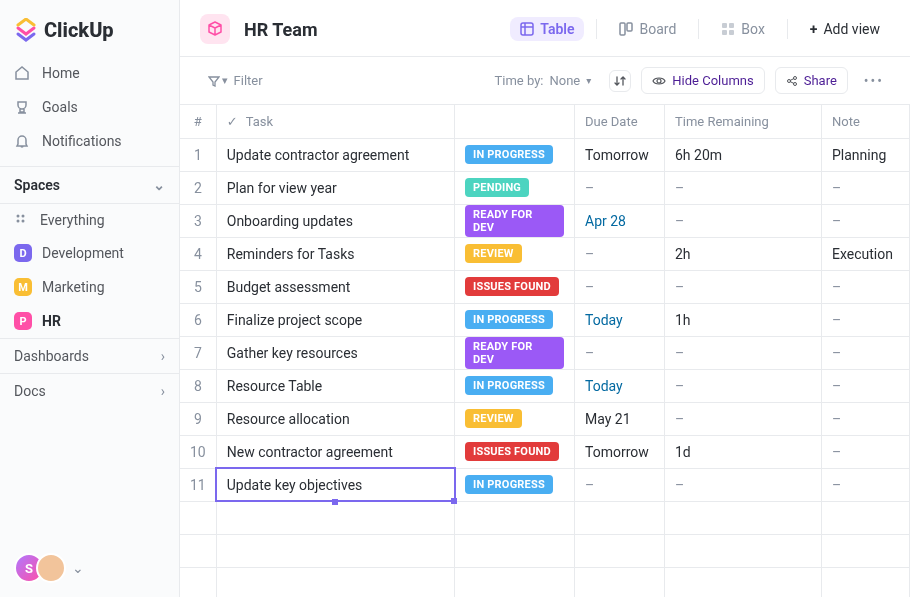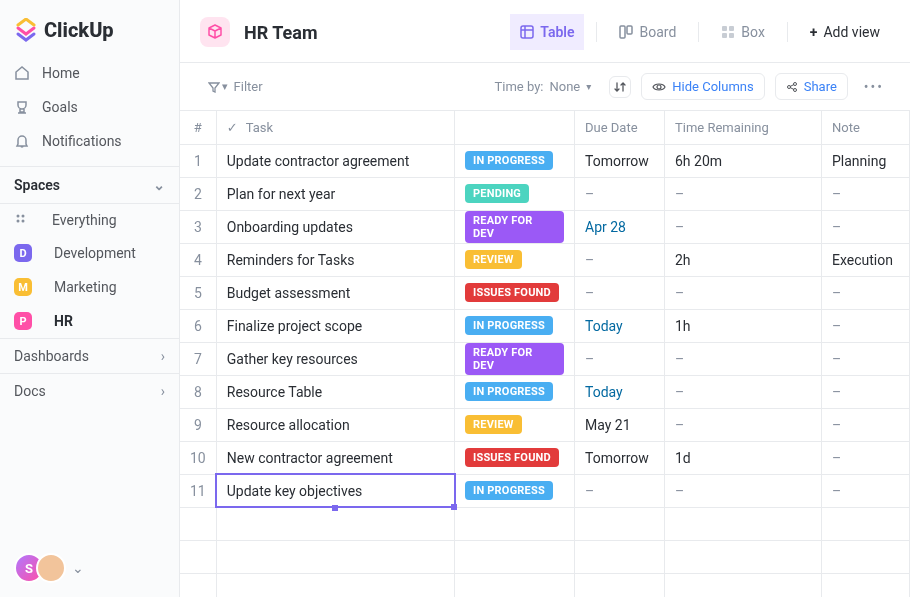--- a/index.html
+++ b/index.html
@@ -4,37 +4,37 @@
 <style>
 * { box-sizing: border-box; margin: 0; padding: 0; }
 body { font-family: -apple-system, BlinkMacSystemFont, "Segoe UI", Roboto, sans-serif; font-size: 14px; color: #2a2e34; background: #fff; width: 910px; height: 597px; overflow: hidden; display: flex; }
 .sidebar { width: 180px; background: #fafbfc; border-right: 1px solid #e8eaed; display: flex; flex-direction: column; }
 .logo { padding: 18px 14px 14px; display: flex; align-items: center; gap: 6px; font-weight: 800; font-size: 20px; }
 .logo svg { flex-shrink: 0; }
 .nav-item { padding: 9px 14px; display: flex; align-items: center; gap: 12px; color: #54575d; font-size: 14px; cursor: pointer; }
 .nav-icon { width: 16px; height: 16px; display:flex; align-items:center; justify-content:center; color:#87909e; }
 .section-header { padding: 10px 14px; display: flex; align-items: center; justify-content: space-between; font-weight: 600; color: #2a2e34; border-top:1px solid #e8eaed; border-bottom:1px solid #e8eaed; margin-top:8px; }
 .chev { color:#87909e; }
-.space-item { padding: 8px 14px; display:flex; align-items:center; gap:22px; color:#54575d; cursor:pointer; font-size:14px;}
+.space-item { padding: 8px 14px; display:flex; align-items:center; gap:10px; color:#54575d; cursor:pointer; font-size:14px;}
 .space-badge { width:18px; height:18px; border-radius:5px; display:flex; align-items:center; justify-content:center; font-size:11px; font-weight:700; color:#fff; }
 .space-item.active { font-weight:700; color:#2a2e34; }
 .bottom-row { padding:9px 14px; display:flex; align-items:center; justify-content:space-between; color:#54575d; border-top:1px solid #e8eaed; cursor:pointer; }
 .avatar-row { margin-top:auto; padding:14px; display:flex; align-items:center; gap:-4px; }
 .avatar { width:30px; height:30px; border-radius:50%; border:2px solid #fff; }
 .main { flex:1; display:flex; flex-direction:column; }
 .header { padding:14px 20px 12px; display:flex; align-items:center; gap:8px; border-bottom:1px solid #e8eaed; }
 .space-big { width:30px; height:30px; border-radius:8px; background:#ffe4f0; display:flex; align-items:center; justify-content:center; }
 .title { font-size:18px; font-weight:700; margin-right:auto; margin-left:6px;}
-.view-tab { display:flex; align-items:center; gap:6px; padding:10px 10px; border-radius:0; color:#87909e; cursor:pointer; font-size:14px;}
+.view-tab { display:flex; align-items:center; gap:6px; padding:4px 10px; border-radius:8px; color:#87909e; cursor:pointer; font-size:14px;}
 .view-tab.active { background:#f0ecff; color:#7b68ee; font-weight:600;}
 .view-sep { width:1px; height:20px; background:#e8eaed; margin:0 4px; }
 .add-view { display:flex; align-items:center; gap:6px; color:#2a2e34; cursor:pointer; font-size:14px; padding:6px 10px;}
 .toolbar { padding:10px 20px; display:flex; align-items:center; gap:10px; border-bottom:1px solid #e8eaed; }
 .tool-btn { display:flex; align-items:center; gap:6px; color:#87909e; cursor:pointer; font-size:13px; padding:4px 8px; border-radius:6px;}
-.tool-btn.boxed { border:1px solid #e8eaed; color:#3b82f6; padding:5px 10px;}
+.tool-btn.boxed { border:1px solid #e8eaed; color:#4c1d95; padding:5px 10px;}
 .spacer { flex:1; }
 .more-icon { color:#87909e; letter-spacing:2px; padding:0 6px; cursor:pointer;}
 .table-wrap { flex:1; overflow:auto; }
 table { width:100%; border-collapse:collapse; }
 th, td { border-bottom:1px solid #e8eaed; border-right:1px solid #e8eaed; padding:0 10px; height:33px; text-align:left; font-size:14px; }
 th { color:#87909e; font-weight:400; font-size:13px; }
 th.num, td.num { width:36px; text-align:center; color:#87909e; border-left:none;}
 th.task-col { border-right:1px solid #e8eaed; }
 .task-h { display:flex; align-items:center; gap:8px;}
 .check-ic { color:#87909e; }
@@ -231,21 +231,21 @@
           <tr>
             <td class="num">1</td>
             <td>Update contractor agreement</td>
             <td><span class="badge" style="background:#49aef2">IN PROGRESS</span></td>
             <td><span>Tomorrow</span></td>
             <td>6h 20m</td>
             <td>Planning</td>
           </tr>
           <tr>
             <td class="num">2</td>
-            <td>Plan for next year</td>
+            <td>Plan for view year</td>
             <td><span class="badge" style="background:#4cd4c0">PENDING</span></td>
             <td><span><span class="dash">–</span></span></td>
             <td><span class="dash">–</span></td>
             <td><span class="dash">–</span></td>
           </tr>
           <tr>
             <td class="num">3</td>
             <td>Onboarding updates</td>
             <td><span class="badge" style="background:#9b59f6">READY FOR DEV</span></td>
             <td><span class="due-red">Apr 28</span></td>

